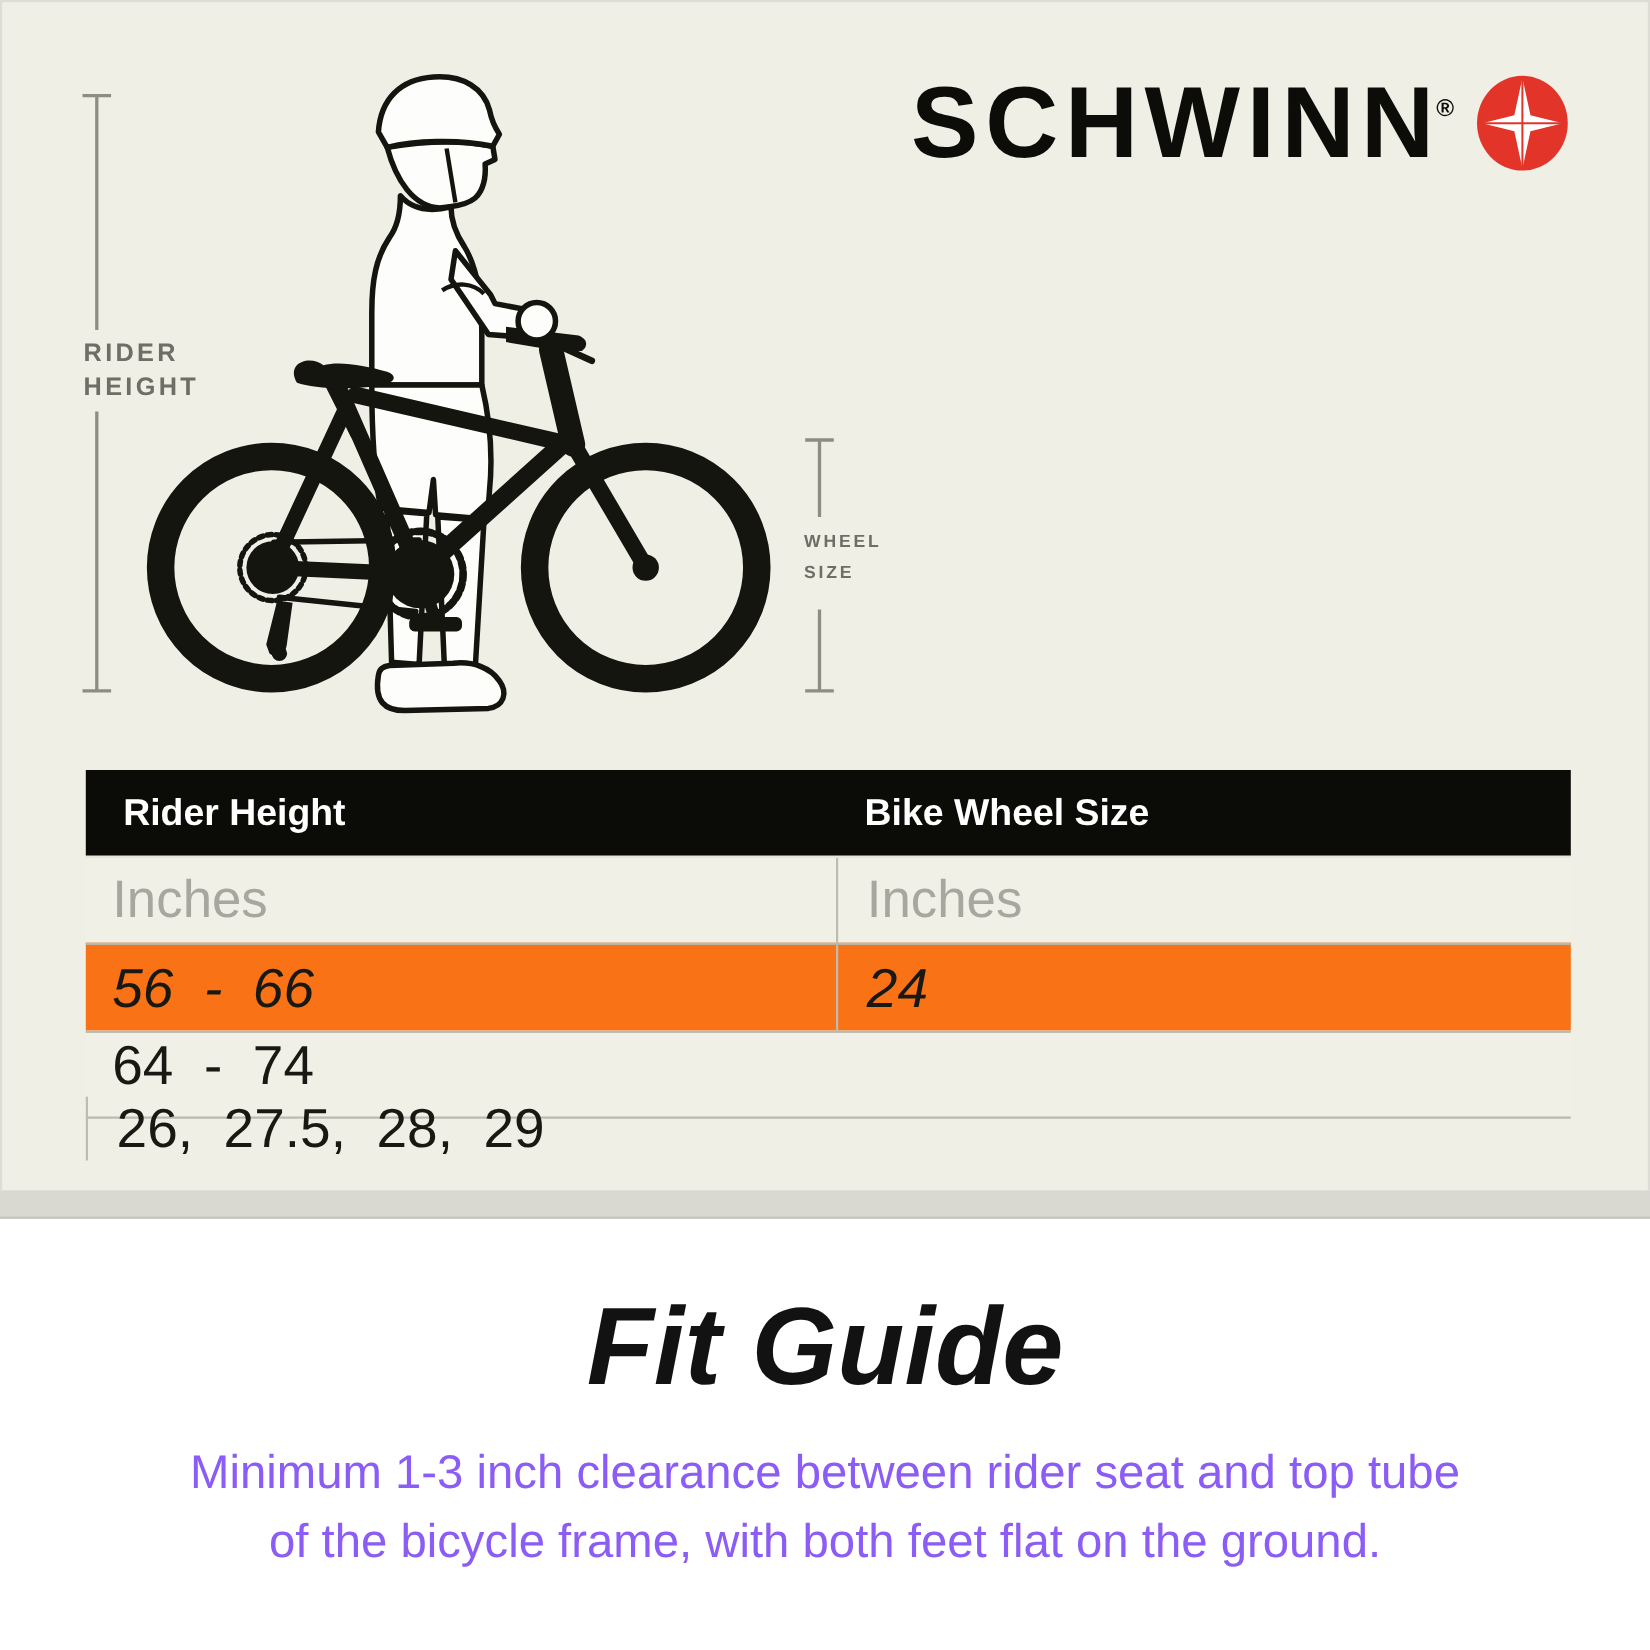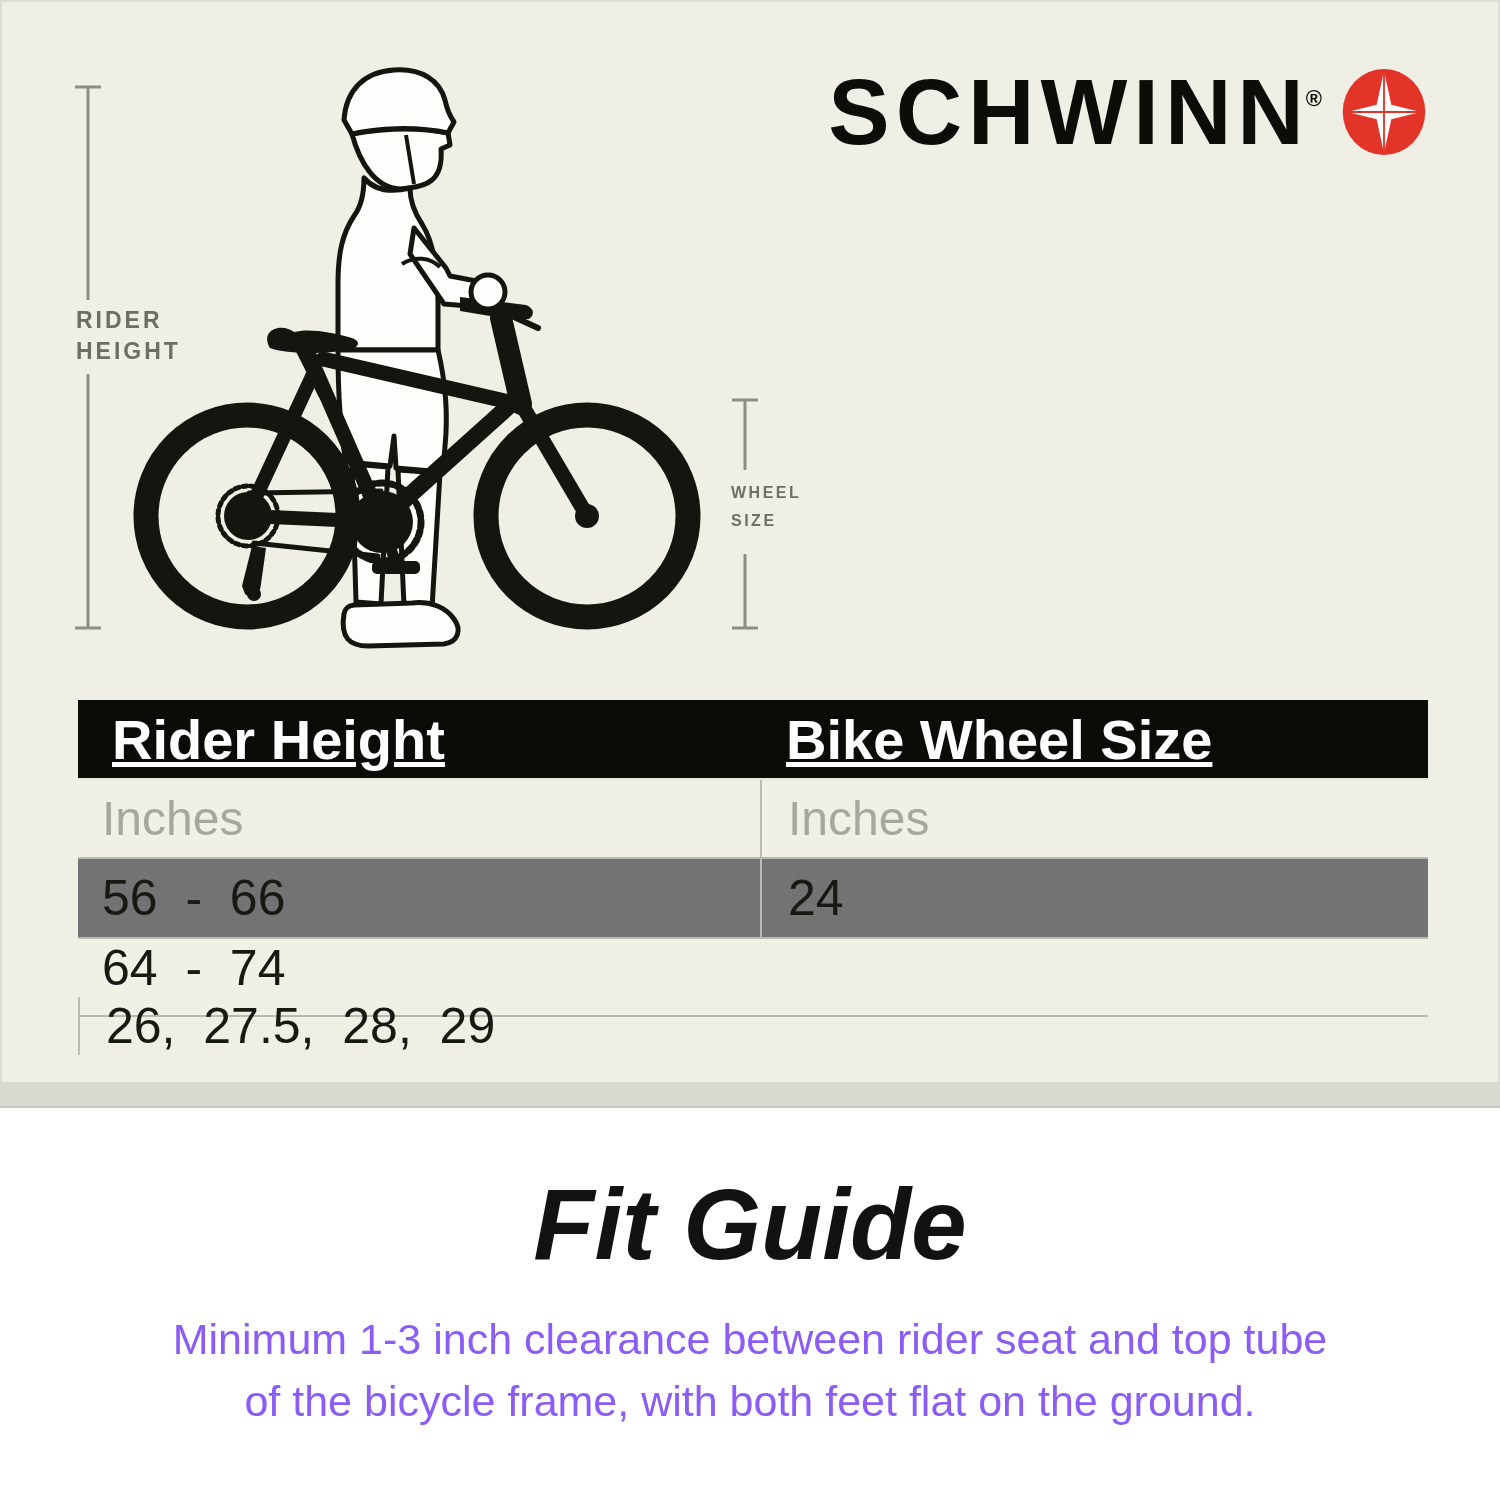--- a/index.html
+++ b/index.html
@@ -19,29 +19,29 @@
   
   .brand{position:absolute;top:56px;right:70px;display:flex;align-items:flex-end;gap:18px;}
   .wordmark{font-size:92px;font-weight:bold;letter-spacing:6px;line-height:1;color:#0c0c09;white-space:nowrap;}
   .wordmark sup{font-size:22px;letter-spacing:0;vertical-align:38px;margin-left:-4px;}
   .badge{width:88px;height:92px;margin-top:8px;flex:none;}
 
   
   .fit-table{position:absolute;left:76px;top:698px;width:1350px;}
   .row{display:flex;box-sizing:border-box;}
   .thead{height:78px;background:#0b0b08;align-items:center;}
-  .th{color:#ffffff;font-size:56px;font-weight:bold;text-decoration:underline;}
+  .th{color:#ffffff;font-size:34px;font-weight:bold;}
   .col1{width:682px;padding-left:34px;box-sizing:border-box;flex:none;}
   .col2{flex:1;padding-left:26px;box-sizing:border-box;}
   .tr{height:80px;background:#f1f0e7;border-top:2px solid #b9b9b0;align-items:stretch;font-size:50px;color:#191914;}
   .tr .cell{display:flex;align-items:center;white-space:pre;}
   .tr .col1{padding-left:24px;}
   .tr .col2{border-left:2px solid #bcbcb3;}
   .tr.units{border-top:2px solid #e7e6dd;height:79px;color:#a8a79f;font-size:48px;text-align:right;}
-  .tr.shade{background:#737373;}
+  .tr.shade{background:#f97316;font-style:italic;}
   .tr.last{border-bottom:2px solid #b9b9b0;flex-direction:column;}
 
   
   .band{position:absolute;left:0;top:1082px;width:1500px;height:26px;background:#d9d9d2;
         border-bottom:2px solid #c6c6bf;box-sizing:border-box;}
 
   
   .bottom{position:absolute;left:0;top:1110px;width:1500px;height:390px;background:#ffffff;text-align:center;}
   .fit-title{margin:12px;padding-top:52px;font-size:100px;line-height:100px;font-weight:bold;color:#121212;letter-spacing:0;font-style:italic;}
   .fit-desc{margin:34px 0 0 0;font-size:43px;line-height:62px;color:#8b5cf6;}

